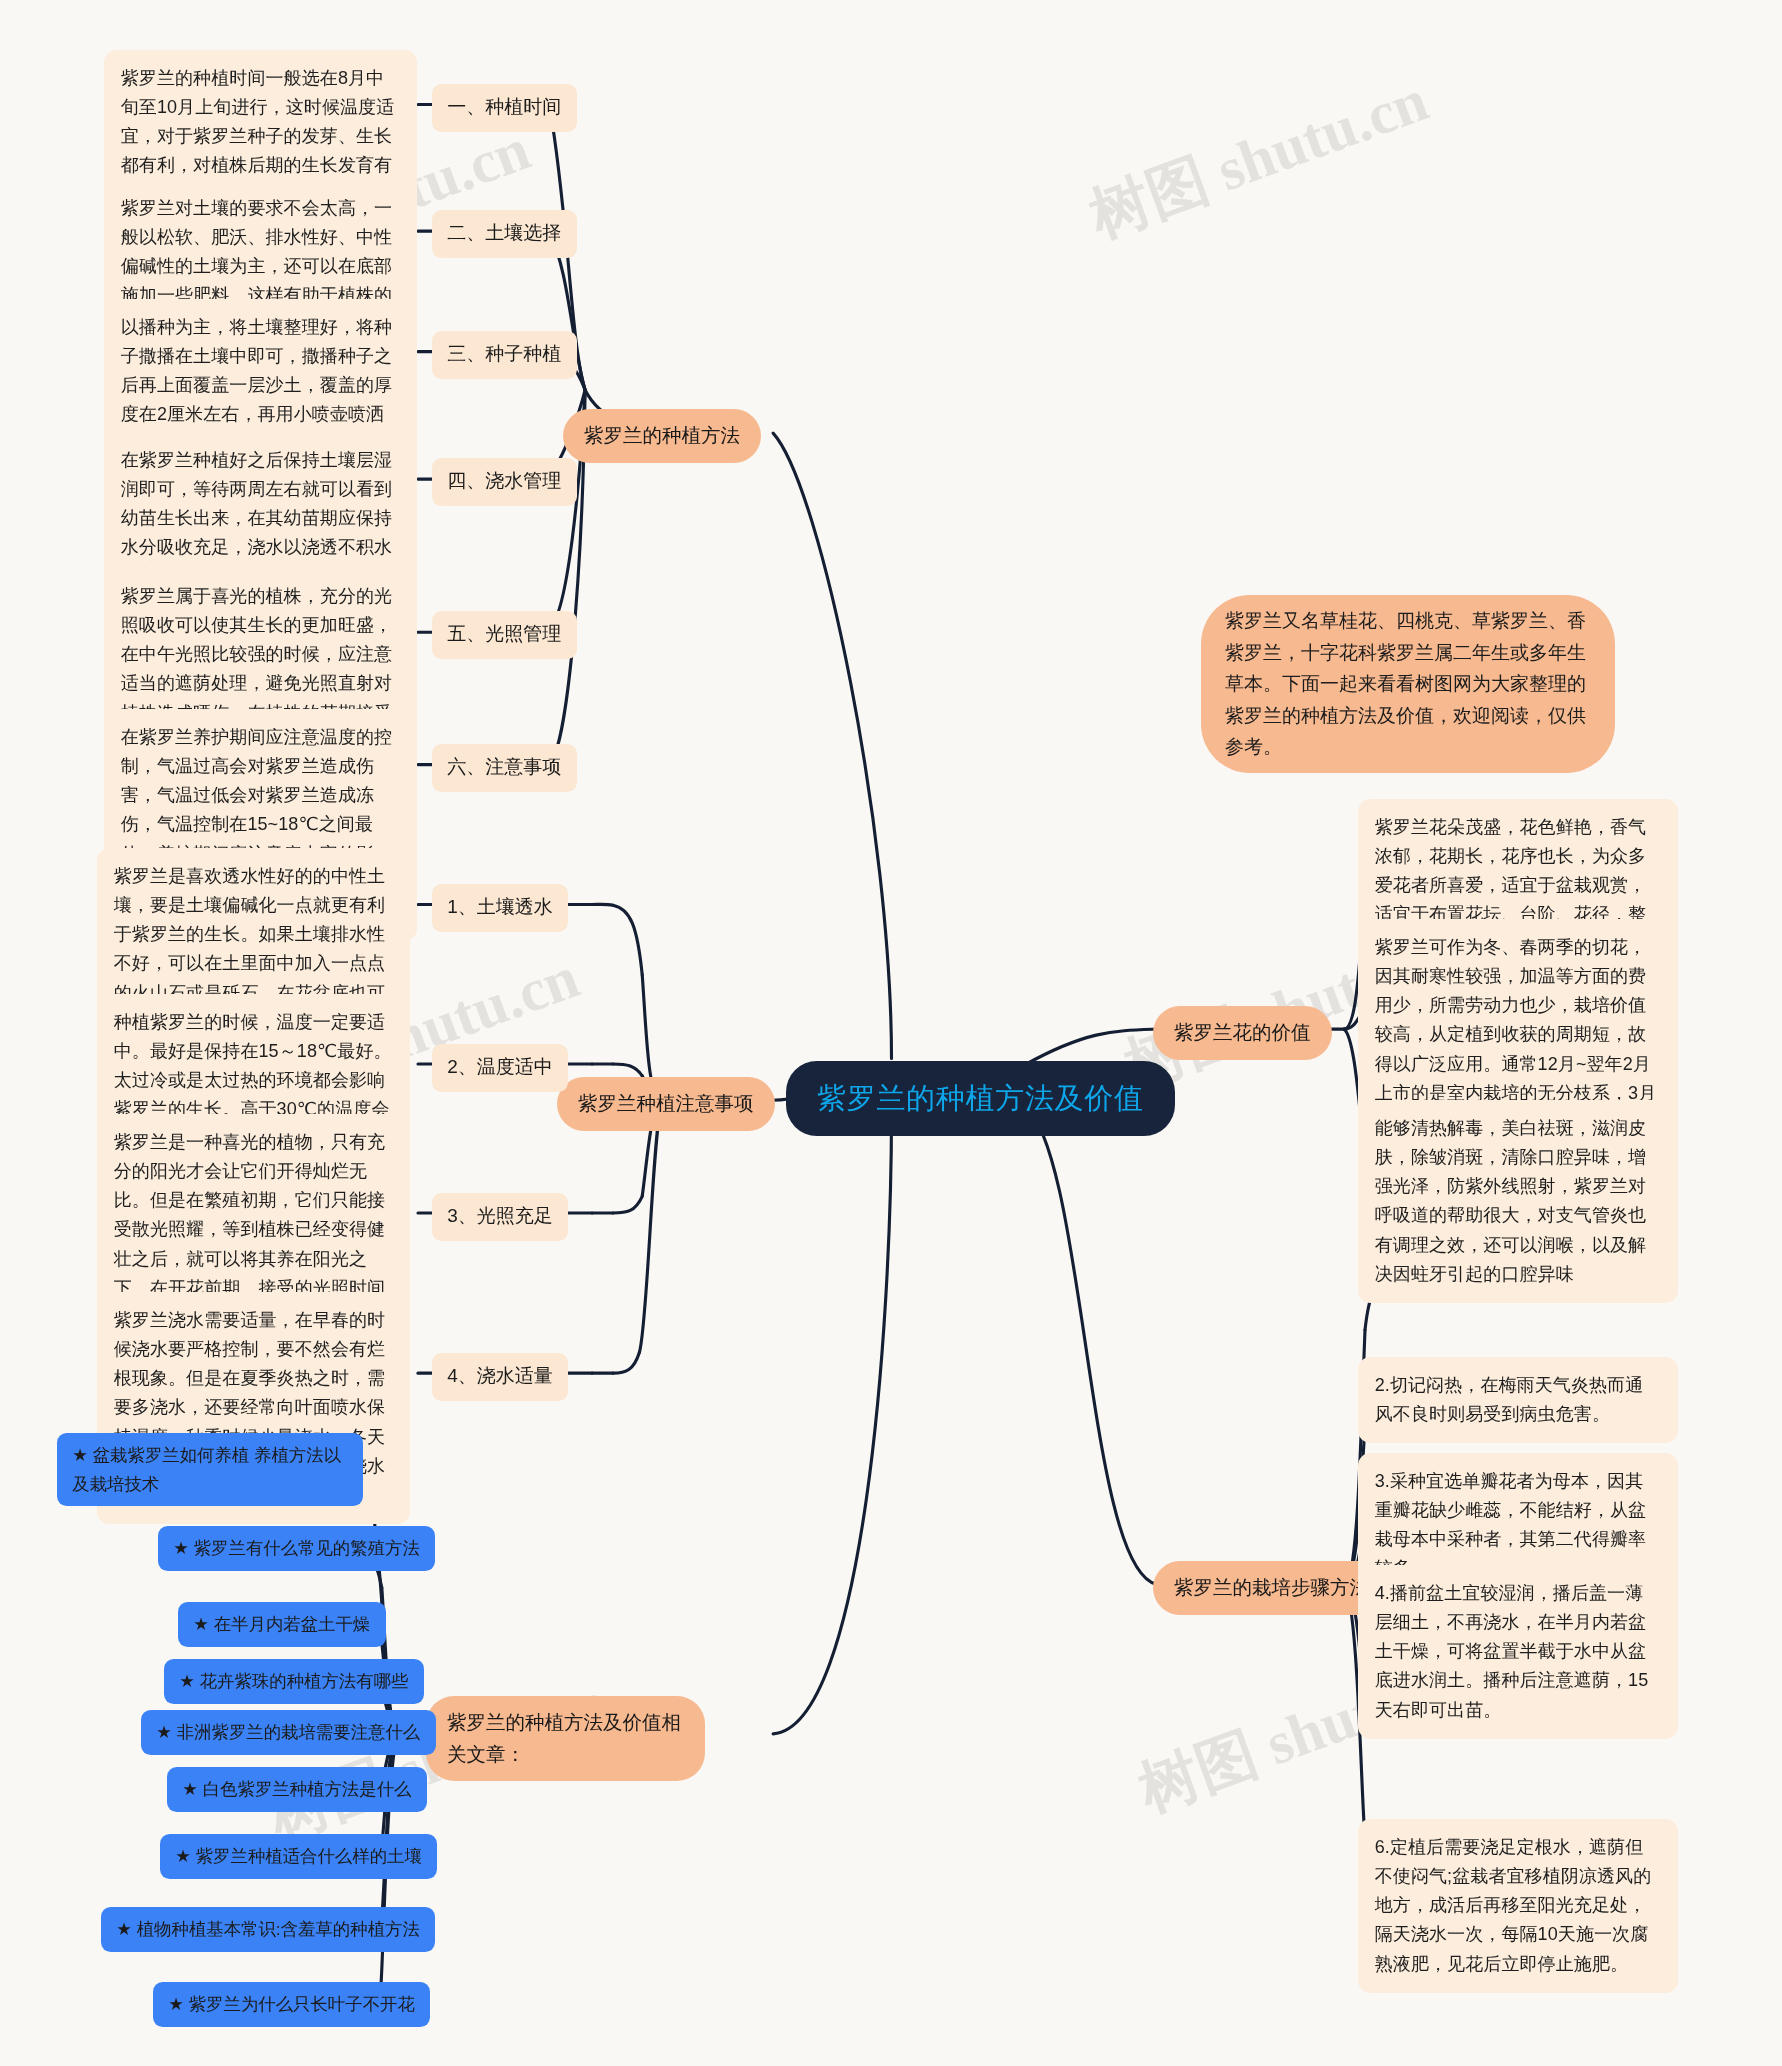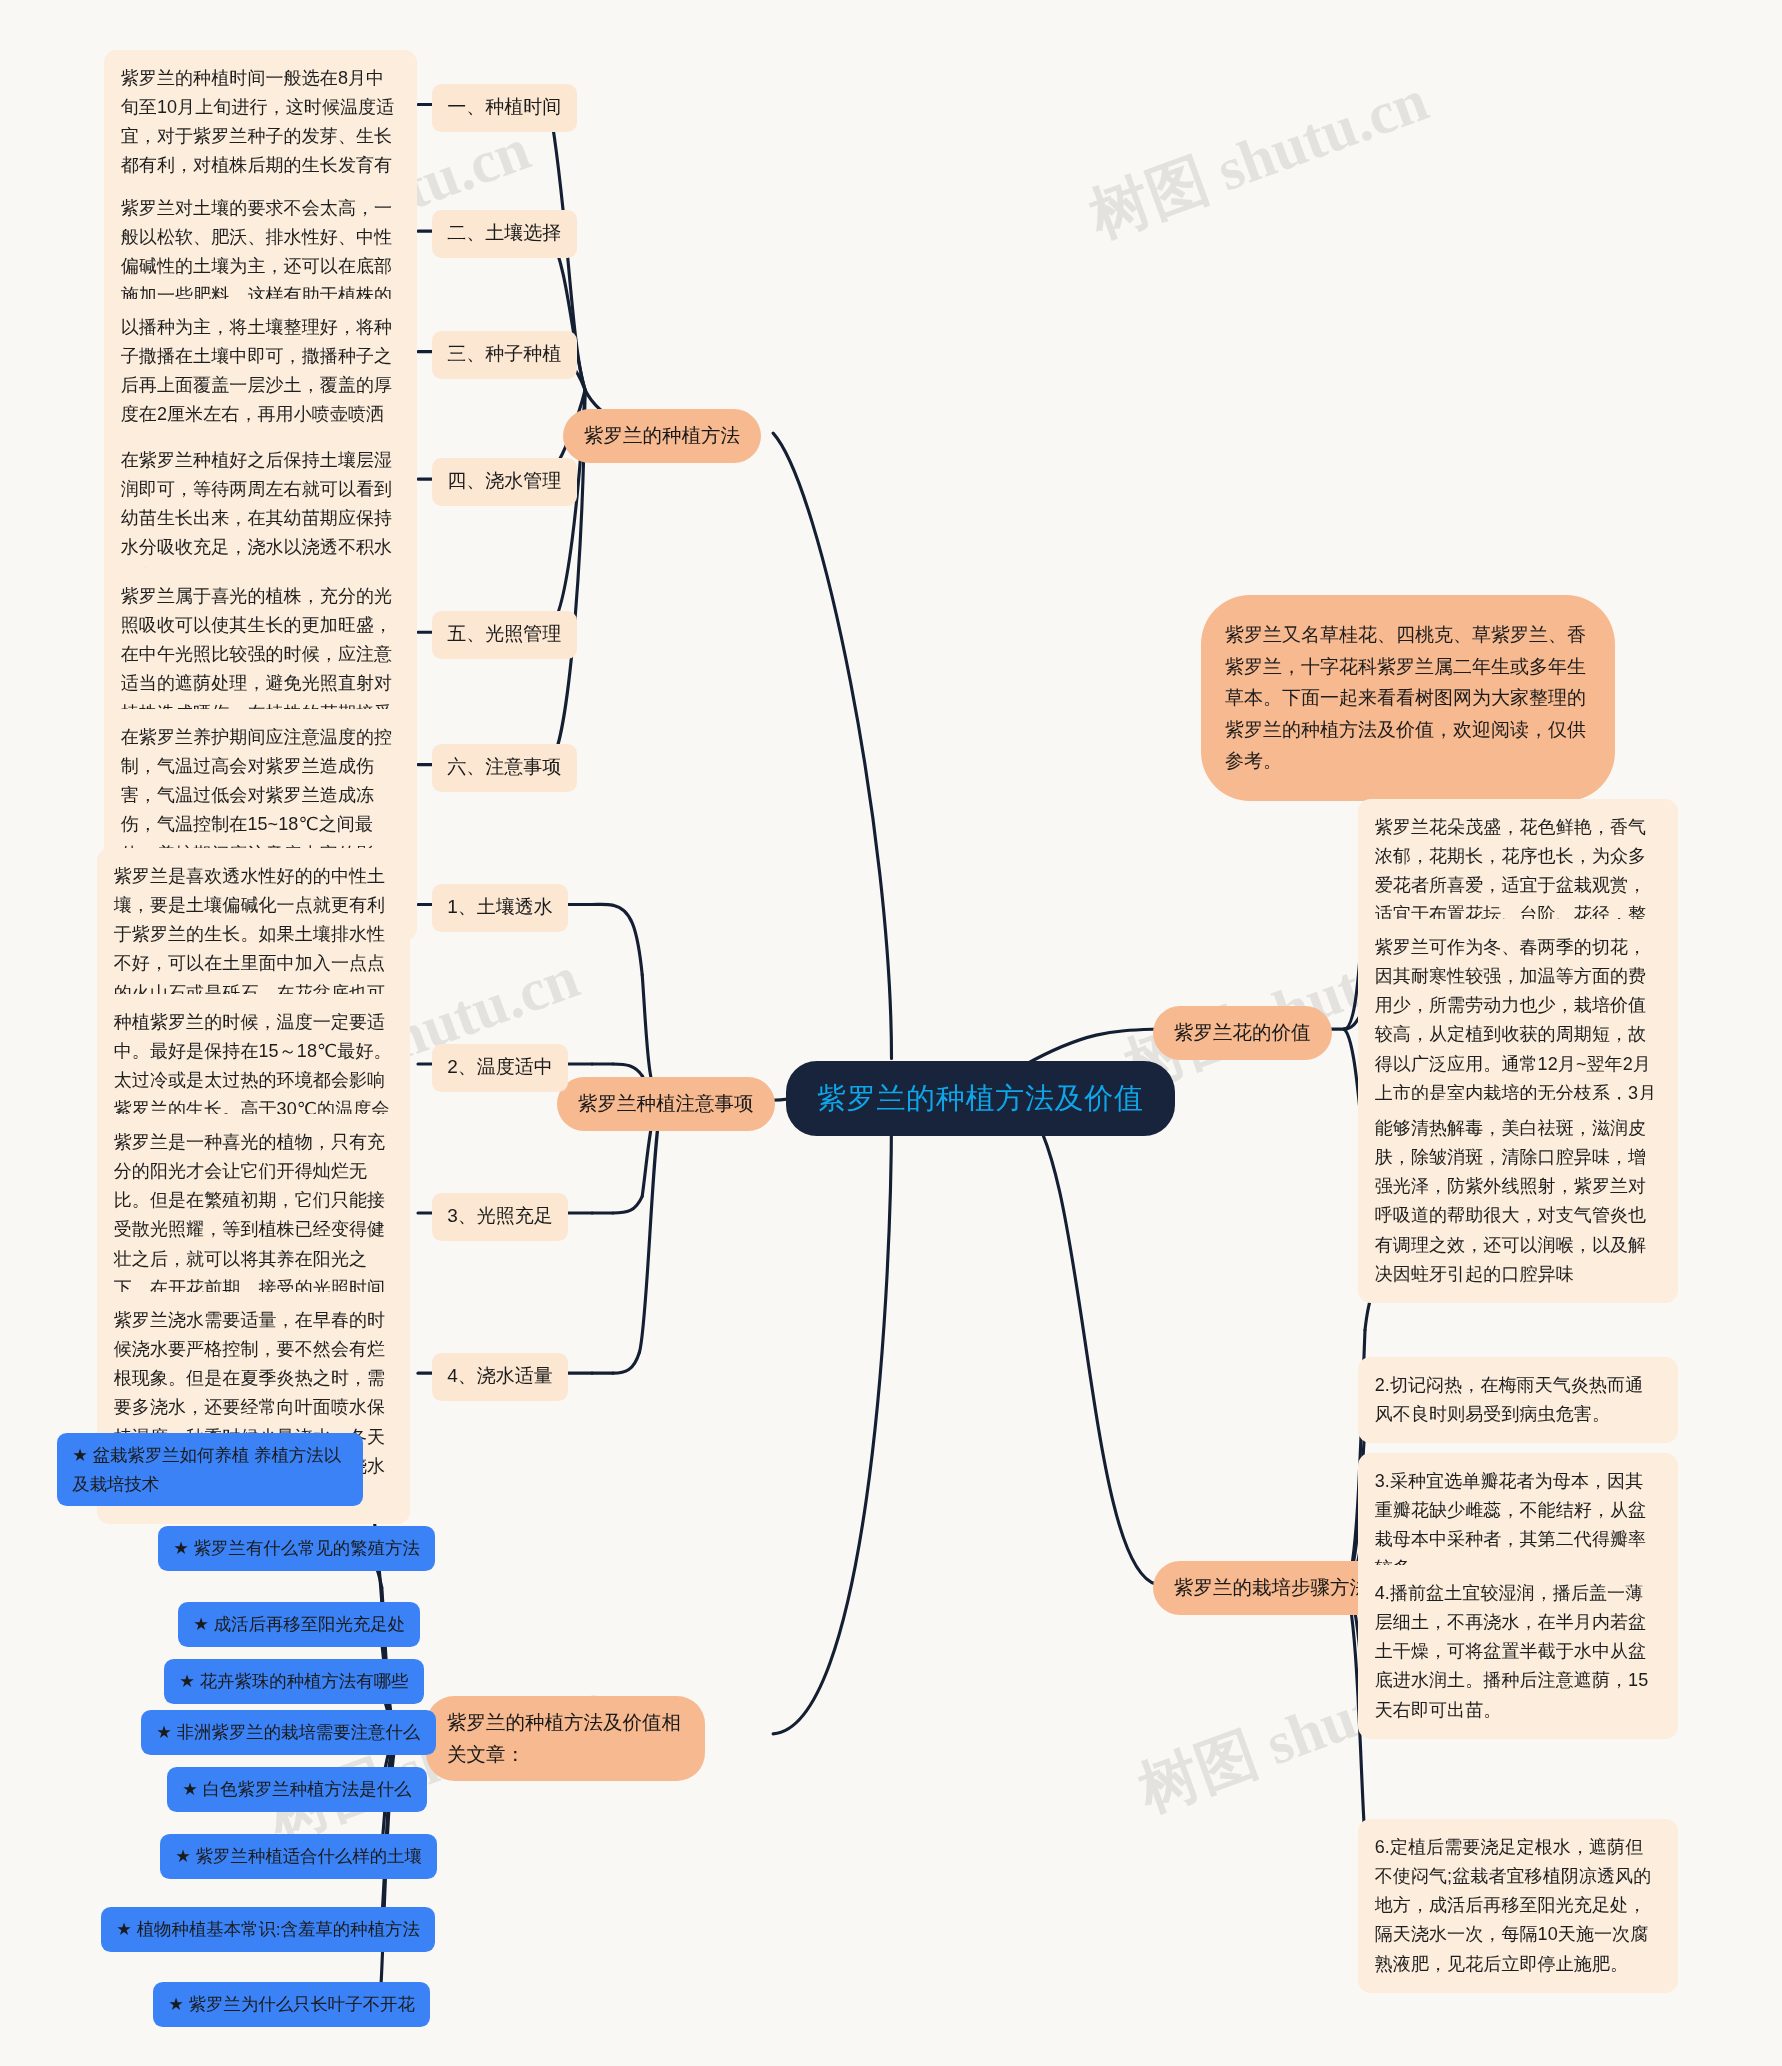--- a/index.html
+++ b/index.html
@@ -58,21 +58,21 @@
   .branch {                    
     background: #f7b98f;
     border-radius: 28px;
     padding: 11px 21px;
     font-size: 19.5px;
     color: #191919;
   }
   .intro {                     
     background: #f7b98f;
     border-radius: 49px;
-    padding: 24px 24px;
+    padding: 10px 24px;
     font-size: 19px;
     line-height: 1.66;
     color: #1c1c1c;
   }
   .root {                      
     background: #17243c;
     color: #0ea5e9;
     border-radius: 31px;
     padding: 14px 31px;
     font-size: 29px;
@@ -238,21 +238,21 @@
   <div class="node sub" style="left:432px; top:1193px;">3、光照充足</div>
   <div class="node sub" style="left:432px; top:1353px;">4、浇水适量</div>
 
   <div class="node leaf" style="left:97px; top:848px; width:313px;">紫罗兰是喜欢透水性好的的中性土壤，要是土壤偏碱化一点就更有利于紫罗兰的生长。如果土壤排水性不好，可以在土里面中加入一点点的火山石或是砾石，在花盆底也可以加一点点石头。</div>
   <div class="node leaf" style="left:97px; top:994px; width:313px;">种植紫罗兰的时候，温度一定要适中。最好是保持在15～18℃最好。太过冷或是太过热的环境都会影响紫罗兰的生长。高于30℃的温度会伤害紫罗兰，低于10℃的气温也会是紫罗兰冻伤的。</div>
   <div class="node leaf" style="left:97px; top:1114px; width:313px;">紫罗兰是一种喜光的植物，只有充分的阳光才会让它们开得灿烂无比。但是在繁殖初期，它们只能接受散光照耀，等到植株已经变得健壮之后，就可以将其养在阳光之下。在开花前期，接受的光照时间越长，花的色彩就会越艳丽，香味也会越浓郁。</div>
   <div class="node leaf" style="left:97px; top:1292px; width:313px;">紫罗兰浇水需要适量，在早春的时候浇水要严格控制，要不然会有烂根现象。但是在夏季炎热之时，需要多浇水，还要经常向叶面喷水保持湿度。秋季时候少量浇水，冬天是其休眠期，只需要一点点的浇水量就行。</div>
 
   <div class="node article" style="left:57px; top:1433px; width:306px;">★ 盆栽紫罗兰如何养植 养植方法以及栽培技术</div>
   <div class="node article" style="left:158px; top:1526px;">★ 紫罗兰有什么常见的繁殖方法</div>
-  <div class="node article" style="left:178px; top:1602px;">★ 成活后再移至阳光充足处</div>
+  <div class="node article" style="left:178px; top:1602px;">★ 在半月内若盆土干燥</div>
   <div class="node article" style="left:164px; top:1659px;">★ 花卉紫珠的种植方法有哪些</div>
   <div class="node article" style="left:141px; top:1710px;">★ 非洲紫罗兰的栽培需要注意什么</div>
   <div class="node article" style="left:167px; top:1767px;">★ 白色紫罗兰种植方法是什么</div>
   <div class="node article" style="left:160px; top:1834px;">★ 紫罗兰种植适合什么样的土壤</div>
   <div class="node article" style="left:101px; top:1907px;">★ 植物种植基本常识:含羞草的种植方法</div>
   <div class="node article" style="left:153px; top:1982px;">★ 紫罗兰为什么只长叶子不开花</div>
 
   <div class="node leaf" style="left:1358px; top:799px; width:320px;">紫罗兰花朵茂盛，花色鲜艳，香气浓郁，花期长，花序也长，为众多爱花者所喜爱，适宜于盆栽观赏，适宜于布置花坛、台阶、花径，整株花朵可作为花束。</div>
   <div class="node leaf" style="left:1358px; top:919px; width:320px;">紫罗兰可作为冬、春两季的切花，因其耐寒性较强，加温等方面的费用少，所需劳动力也少，栽培价值较高，从定植到收获的周期短，故得以广泛应用。通常12月~翌年2月上市的是室内栽培的无分枝系，3月下旬~4月上市的多是露地栽培的分枝系。一般来说，无分枝系价值较高，而重瓣的比单瓣的价格要高2~3倍。</div>
   <div class="node leaf" style="left:1358px; top:1100px; width:320px;">能够清热解毒，美白祛斑，滋润皮肤，除皱消斑，清除口腔异味，增强光泽，防紫外线照射，紫罗兰对呼吸道的帮助很大，对支气管炎也有调理之效，还可以润喉，以及解决因蛀牙引起的口腔异味</div>

